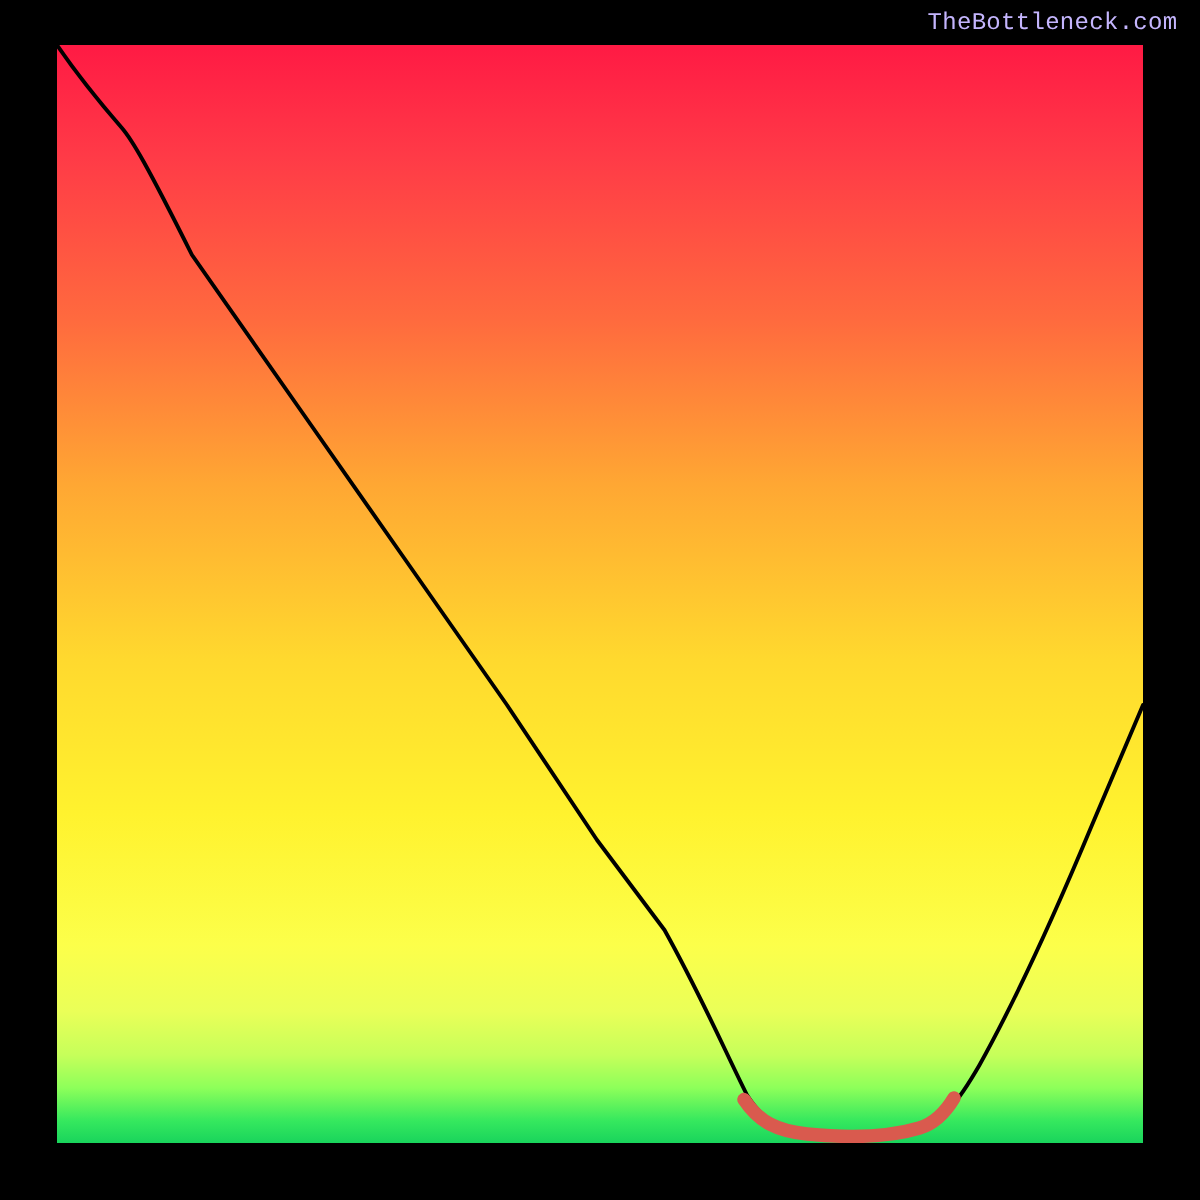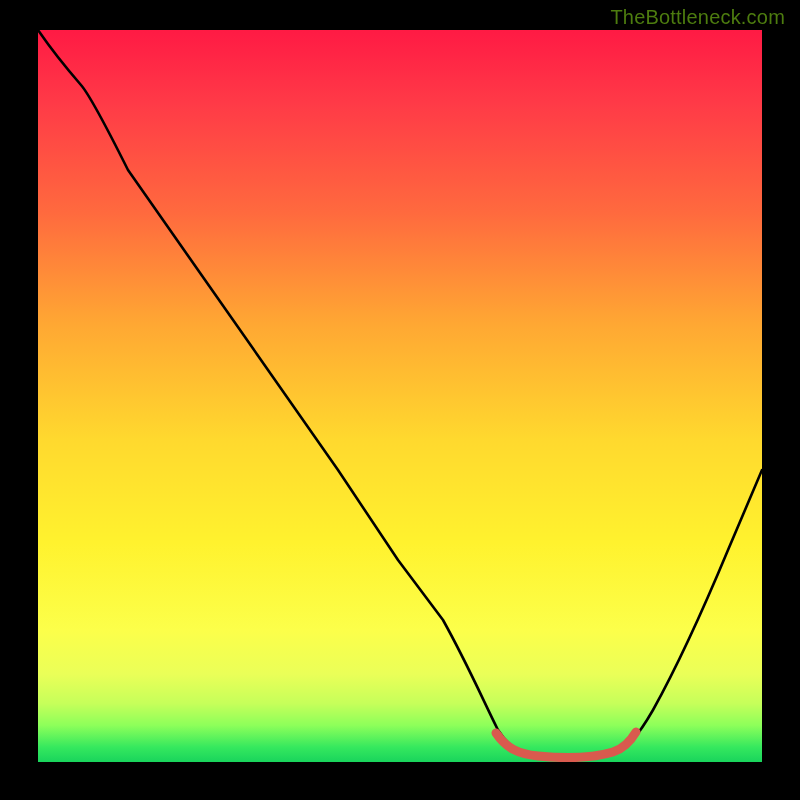--- a/index.html
+++ b/index.html
@@ -41,23 +41,23 @@
     position: absolute;
     left: 0;
     top: 0;
     width: 100%;
     height: 100%;
   }
   .watermark {
     position: absolute;
     top: 6px;
     right: 15px;
-    font-family: Liberation Sans, sans-serif;
-    font-size: 20px;
-    color: #4d7c0f;
+    font-family: Liberation Mono, monospace;
+    font-size: 16px;
+    color: #c4b5fd;
     letter-spacing: 0.2px;
   }
 </style>
 </head>
 <body>
 
 <div class="frame">
 
   <div class="plot-area">
 

